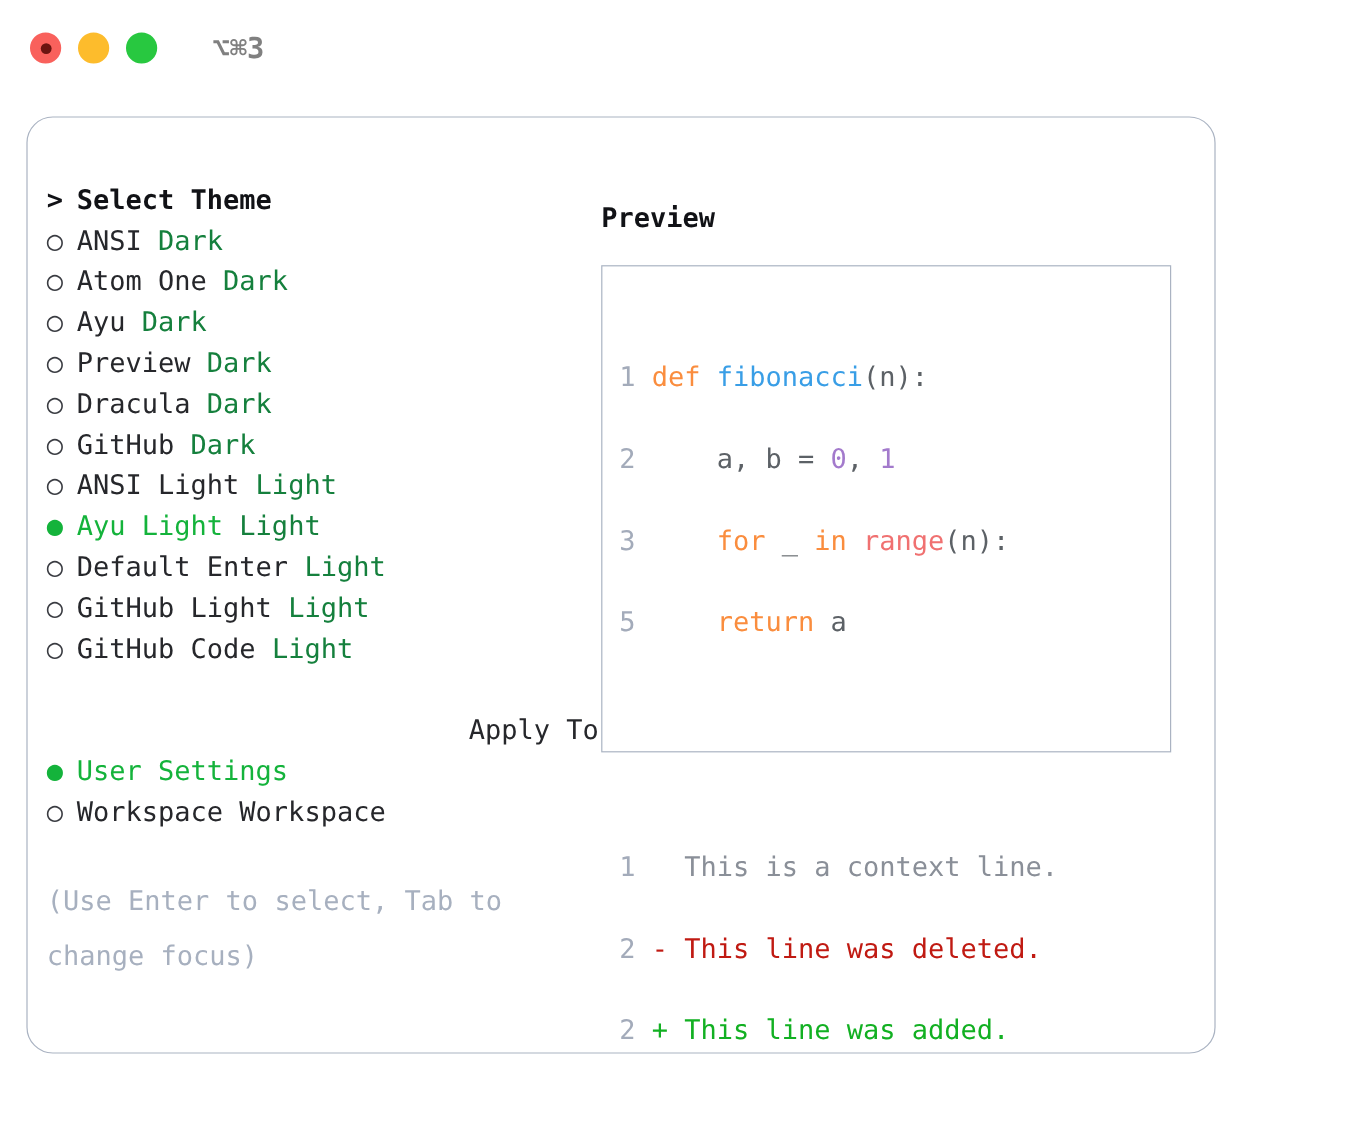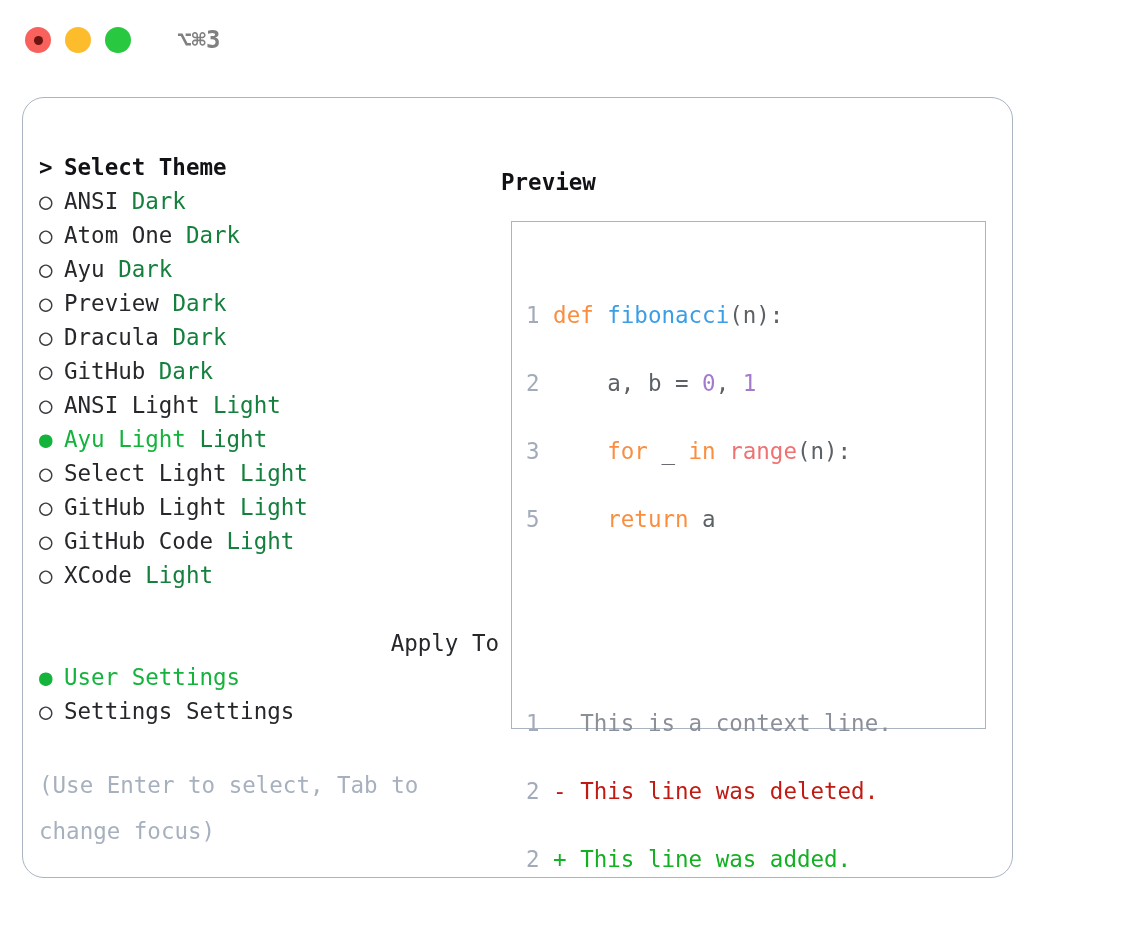--- a/index.html
+++ b/index.html
@@ -144,23 +144,22 @@
   .preview-title {
     font-size: 22.5px;
     line-height: 34px;
     font-weight: bold;
     color: #111216;
     white-space: pre;
     margin-top: 15px;
   }
   .preview-box {
     margin-top: 22px;
-    margin-left: 10px;
     width: 475px;
-    height: 508px;
+    height: 406px;
     border: 1.6px solid #aab3c2;
     box-sizing: border-box;
     background: #ffffff;
     position: relative;
   }
   .code {
     position: absolute;
     left: 14px;
     top: 42px;
     font-size: 22.5px;
@@ -210,35 +209,34 @@
         <div class="menu-line"><span class="marker radio-off">○ </span><span class="label-off">Preview</span><span> </span><span class="kind">Dark</span></div>
 
         <div class="menu-line"><span class="marker radio-off">○ </span><span class="label-off">Dracula</span><span> </span><span class="kind">Dark</span></div>
 
         <div class="menu-line"><span class="marker radio-off">○ </span><span class="label-off">GitHub</span><span> </span><span class="kind">Dark</span></div>
 
         <div class="menu-line"><span class="marker radio-off">○ </span><span class="label-off">ANSI Light</span><span> </span><span class="kind">Light</span></div>
 
         <div class="menu-line"><span class="marker radio-on">● </span><span class="label-on">Ayu Light</span><span> </span><span class="kind">Light</span></div>
 
-        <div class="menu-line"><span class="marker radio-off">○ </span><span class="label-off">Select Light</span><span> </span><span class="kind">Light</span></div>
+        <div class="menu-line"><span class="marker radio-off">○ </span><span class="label-off">Default Enter</span><span> </span><span class="kind">Light</span></div>
 
         <div class="menu-line"><span class="marker radio-off">○ </span><span class="label-off">GitHub Light</span><span> </span><span class="kind">Light</span></div>
 
         <div class="menu-line"><span class="marker radio-off">○ </span><span class="label-off">GitHub Code</span><span> </span><span class="kind">Light</span></div>
 
-        <div class="menu-line"><span class="marker radio-off">○ </span><span class="label-off">XCode</span><span> </span><span class="kind">Light</span></div>
 
         <div class="spacer-line"></div>
 
         <div class="section-head"><span class="marker"> </span><span>Apply To</span></div>
 
         <div class="menu-line"><span class="marker radio-on">● </span><span class="label-on">User Settings</span></div>
 
-        <div class="menu-line"><span class="marker radio-off">○ </span><span class="label-off">Settings Settings</span></div>
+        <div class="menu-line"><span class="marker radio-off">○ </span><span class="label-off">Workspace Workspace</span></div>
 
         <div class="hint">(Use Enter to select, Tab to change focus)</div>
       </div>
 
       <div class="right-col">
         <div class="preview-title">Preview</div>
 
         <div class="preview-box">
           <div class="code">
 <div><span class="ln">1</span><span> </span><span class="tok-kw">def </span><span class="tok-fn">fibonacci</span><span class="tok-plain">(n):</span></div>

